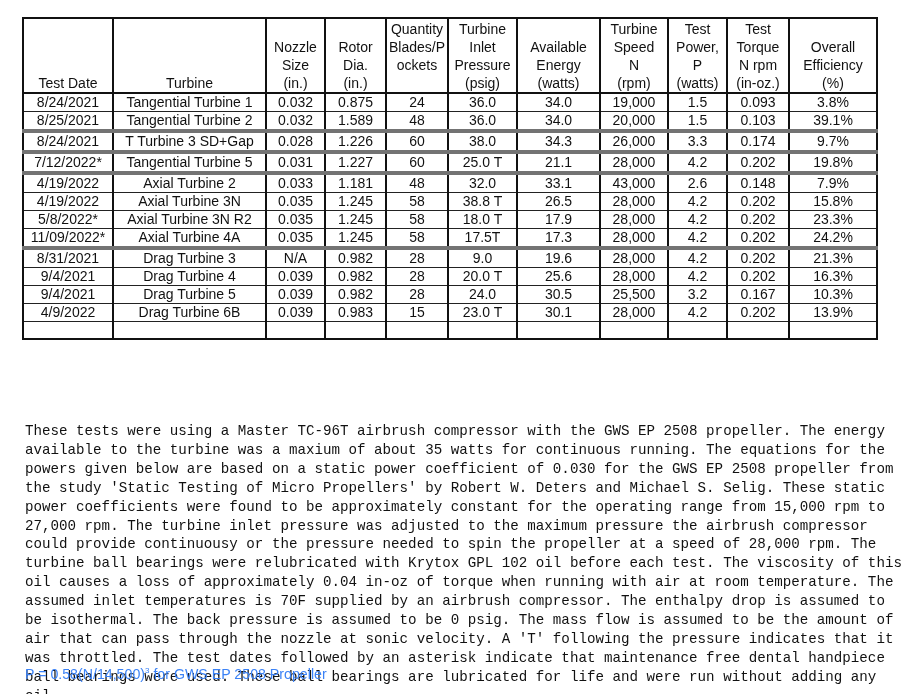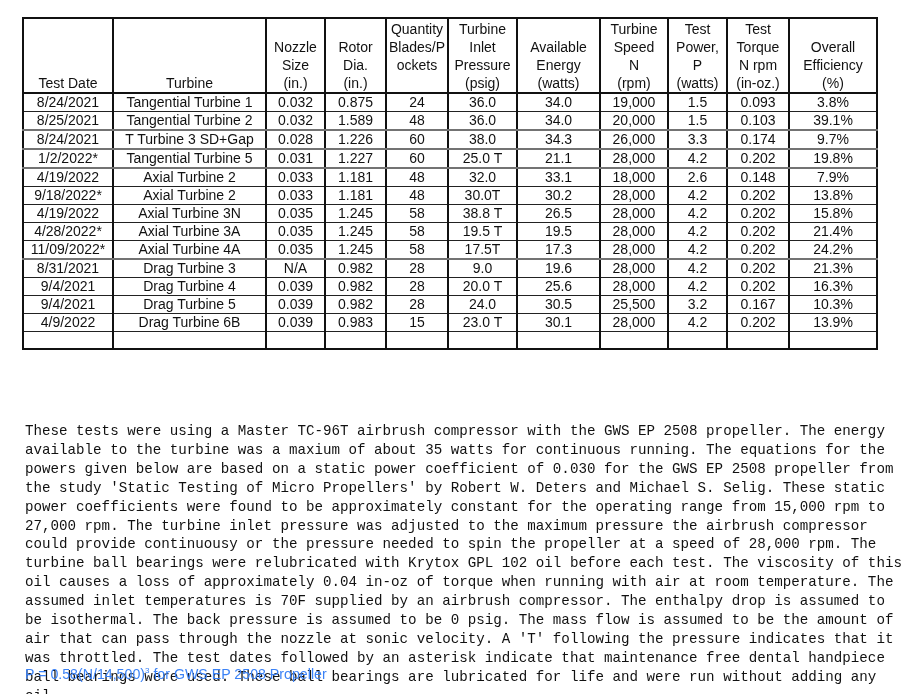--- a/index.html
+++ b/index.html
@@ -41,21 +41,21 @@
     border-bottom: 2px solid #111;
     line-height: 18px;
     padding-bottom: 0px;
   }
   table.results td {
     height: 17px;
     border-bottom: 1px solid #222;
     line-height: 17px;
   }
   table.results tr.group-end td {
-    border-bottom: 2px solid #737373;
+    border-bottom: 4px solid #737373;
   }
   table.results tr.blank td {
     height: 16px;
     border-bottom: 2px solid #111;
   }
   .col-date { width: 90px; }
   .col-turb { width: 153px; }
   .col-noz  { width: 59px; }
   .col-rot  { width: 61px; }
   .col-qty  { width: 62px; }
@@ -202,83 +202,70 @@
         <td>1.226</td>
         <td>60</td>
         <td>38.0</td>
         <td>34.3</td>
         <td>26,000</td>
         <td>3.3</td>
         <td>0.174</td>
         <td>9.7%</td>
       </tr>
       <tr class="group-end">
-        <td>1/2/2022*</td>
+        <td>7/12/2022*</td>
         <td>Tangential Turbine 5</td>
         <td>0.031</td>
         <td>1.227</td>
         <td>60</td>
         <td>25.0 T</td>
         <td>21.1</td>
         <td>28,000</td>
         <td>4.2</td>
         <td>0.202</td>
         <td>19.8%</td>
       </tr>
       <tr>
         <td>4/19/2022</td>
         <td>Axial Turbine 2</td>
         <td>0.033</td>
         <td>1.181</td>
         <td>48</td>
         <td>32.0</td>
         <td>33.1</td>
-        <td>18,000</td>
+        <td>43,000</td>
         <td>2.6</td>
         <td>0.148</td>
         <td>7.9%</td>
-      </tr>
-      <tr>
-        <td>9/18/2022*</td>
-        <td>Axial Turbine 2</td>
-        <td>0.033</td>
-        <td>1.181</td>
-        <td>48</td>
-        <td>30.0T</td>
-        <td>30.2</td>
-        <td>28,000</td>
-        <td>4.2</td>
-        <td>0.202</td>
-        <td>13.8%</td>
       </tr>
       <tr>
         <td>4/19/2022</td>
         <td>Axial Turbine 3N</td>
         <td>0.035</td>
         <td>1.245</td>
         <td>58</td>
         <td>38.8 T</td>
         <td>26.5</td>
         <td>28,000</td>
         <td>4.2</td>
         <td>0.202</td>
         <td>15.8%</td>
       </tr>
       <tr>
-        <td>4/28/2022*</td>
-        <td>Axial Turbine 3A</td>
+        <td>5/8/2022*</td>
+        <td>Axial Turbine 3N R2</td>
         <td>0.035</td>
         <td>1.245</td>
         <td>58</td>
-        <td>19.5 T</td>
-        <td>19.5</td>
-        <td>28,000</td>
-        <td>4.2</td>
-        <td>0.202</td>
-        <td>21.4%</td>
+        <td>18.0 T</td>
+        <td>17.9</td>
+        <td>28,000</td>
+        <td>4.2</td>
+        <td>0.202</td>
+        <td>23.3%</td>
       </tr>
       <tr class="group-end">
         <td>11/09/2022*</td>
         <td>Axial Turbine 4A</td>
         <td>0.035</td>
         <td>1.245</td>
         <td>58</td>
         <td>17.5T</td>
         <td>17.3</td>
         <td>28,000</td>

